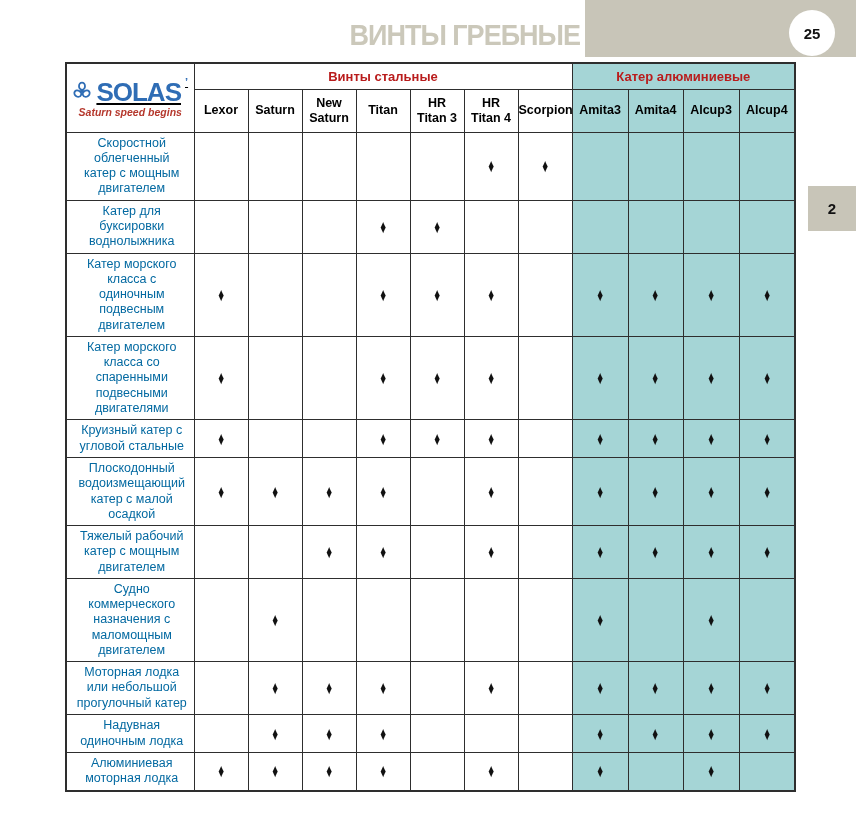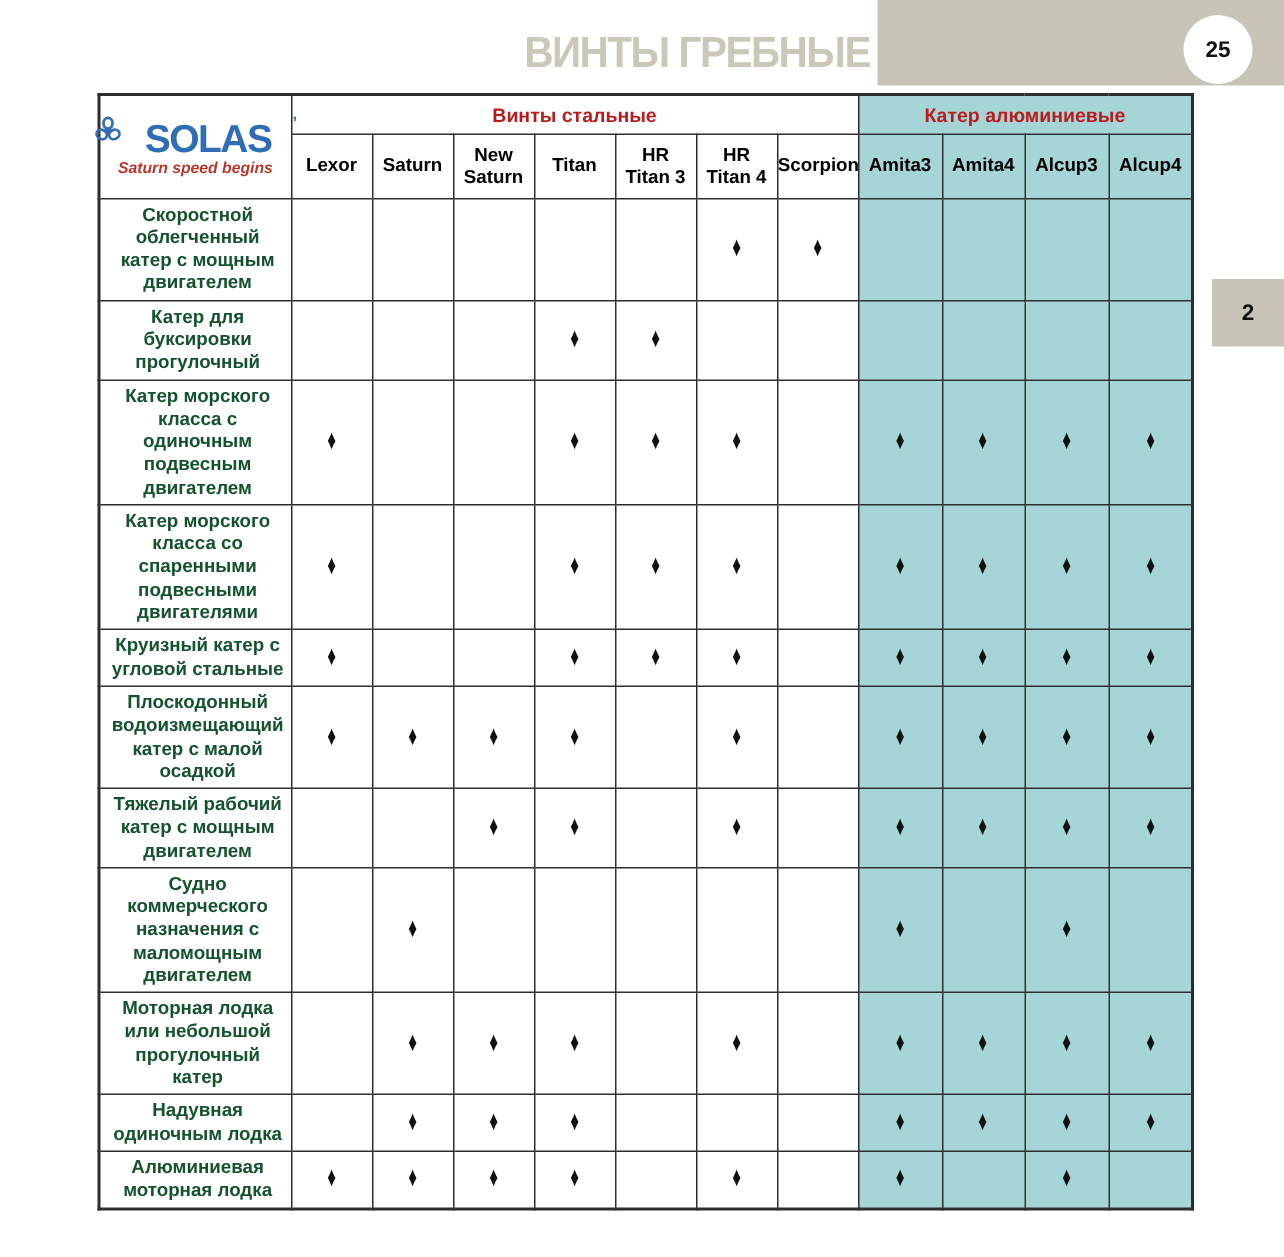--- a/index.html
+++ b/index.html
@@ -71,36 +71,35 @@
     font-size: 12.5px;
     font-weight: bold;
     color: #000;
     white-space: pre-line;
     line-height: 1.15;
   }
   td.row-label {
     text-align: left;
     font-size: 12.5px;
     line-height: 1.22;
-    color: #14532d;
+    color: #0369a1;
     padding: 3px 4px 3px 7px;
     white-space: pre-line;
     background: #ffffff;
-    font-weight: bold;
   }
   td.mark-cell { font-size: 16px; color: #111; }
   td.mark-cell .diamond {
     display: inline-block;
     transform: scaleX(0.72) scaleY(1.15);
   }
   .alu { background: var(--alu, #a5d5d6) !important; }
   
   td.logo-cell { background: #ffffff; }
   .logo-wrap { display: flex; flex-direction: column; align-items: center; justify-content: center; }
-  .logo-row { display: flex; gap: 14px; }
+  .logo-row { display: flex; align-items: center; gap: 4px; text-decoration: underline; }
   .logo-brand {
     font-size: 26px;
     font-weight: 800;
     letter-spacing: -1px;
     color: var(--logo-blue, #2f6db5);
   }
   .logo-tm {
     font-size: 11px; font-weight: bold;
     color: var(--logo-blue, #2f6db5);
     align-self: flex-start; line-height: 1;
@@ -197,21 +196,21 @@
         <td class="mark-cell"><span class="diamond">♦</span></td>
         <td class="mark-cell"><span class="diamond">♦</span></td>
         <td class="mark-cell alu"></td>
         <td class="mark-cell alu"></td>
         <td class="mark-cell alu"></td>
         <td class="mark-cell alu"></td>
       </tr>
       <tr style="height: 53px;">
         <td class="row-label">Катер для
 буксировки
-прогулочный</td>
+воднолыжника</td>
         <td class="mark-cell"></td>
         <td class="mark-cell"></td>
         <td class="mark-cell"></td>
         <td class="mark-cell"><span class="diamond">♦</span></td>
         <td class="mark-cell"><span class="diamond">♦</span></td>
         <td class="mark-cell"></td>
         <td class="mark-cell"></td>
         <td class="mark-cell alu"></td>
         <td class="mark-cell alu"></td>
         <td class="mark-cell alu"></td>

